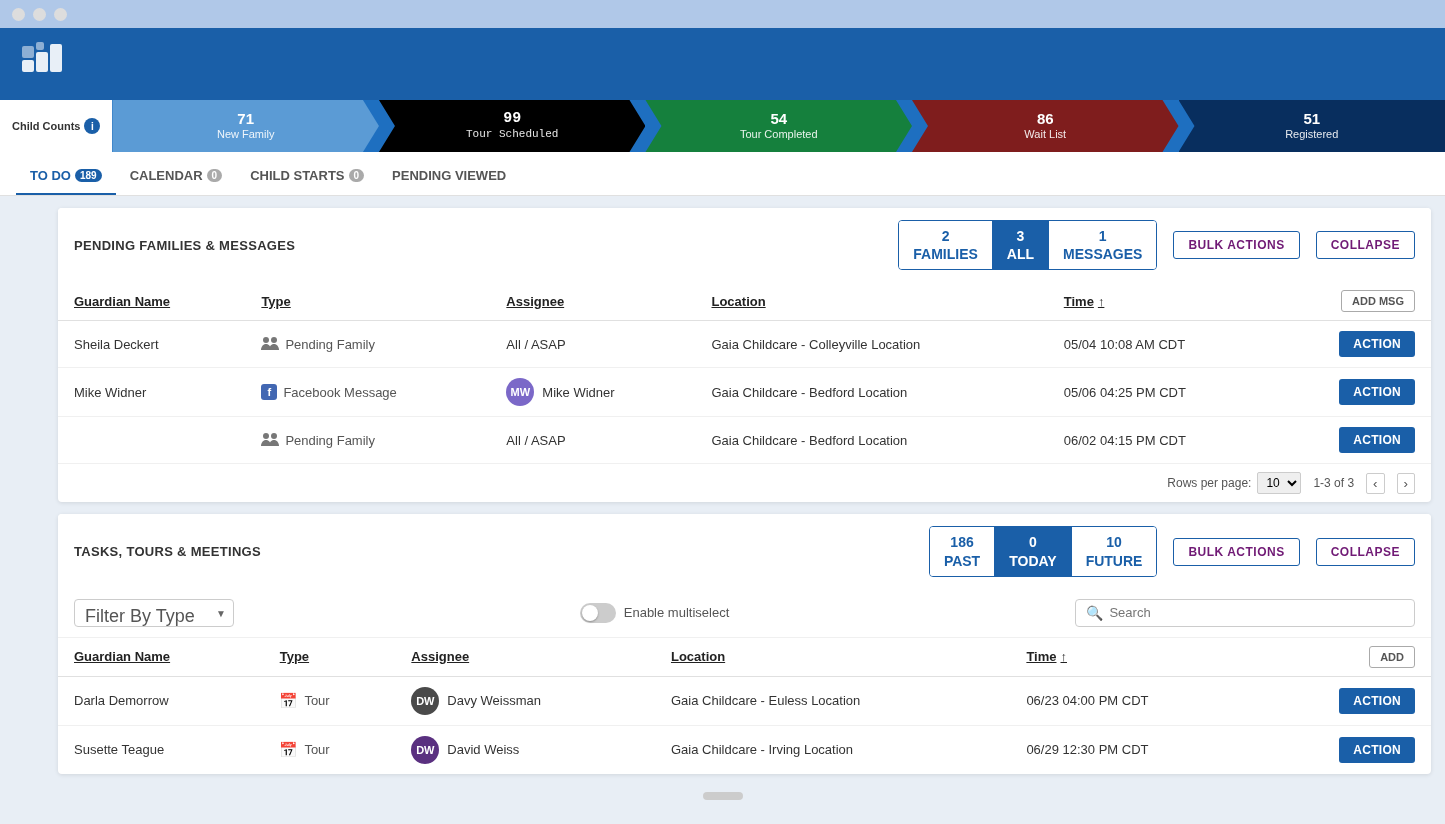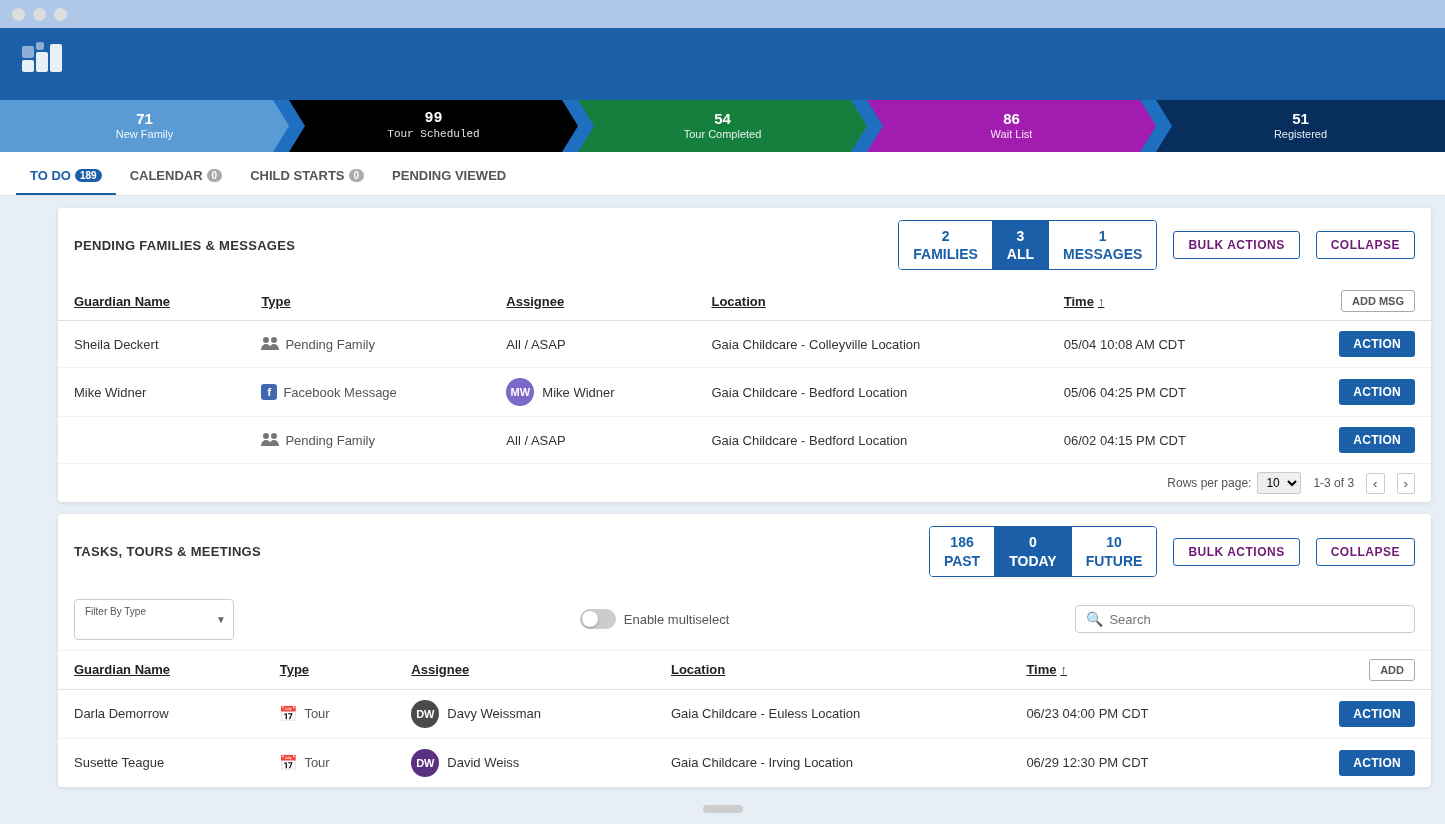--- a/index.html
+++ b/index.html
@@ -100,21 +100,21 @@
     }
     .pipeline-stage-label {
       font-size: 11px;
       color: rgba(255,255,255,0.9);
       line-height: 1.2;
     }
     .stage-light { background: #5b9bd5; }
     .stage-medium { background: #3a82c4; }
     .stage-dark { background: #000000; font-family: Liberation Mono, monospace; }
     .stage-darkest { background: #15803d; text-align: right; }
-    .stage-navy { background: #a21caf; }
+    .stage-navy { background: #7f1d1d; }
     .stage-deepnavy { background: #082e5e; }
 
     
     .tabs-bar {
       background: white;
       padding: 0 16px;
       display: flex;
       align-items: flex-end;
       border-bottom: 1px solid #e0e0e0;
       height: 44px;
@@ -334,24 +334,24 @@
 
     
     .filter-row {
       display: flex;
       align-items: center;
       padding: 10px 16px;
       gap: 16px;
       border-bottom: 1px solid #f0f0f0;
     }
     .filter-select {
-      padding: 6px 28px 22px 10px;
+      padding: 6px 28px 0 10px;
       border: 1px solid #ccc;
       border-radius: 4px;
-      font-size: 10px;
+      font-size: 18px;
       color: #555;
       background: white;
       appearance: none;
       min-width: 160px;
       cursor: pointer;
       position: relative;
     }
     .select-wrapper {
       position: relative;
       display: inline-block;
@@ -451,20 +451,24 @@
         <rect x="16" y="14" width="12" height="20" rx="2" fill="white" opacity="0.9"></rect>
         <rect x="30" y="6" width="12" height="28" rx="2" fill="white" opacity="0.9"></rect>
         <rect x="2" y="8" width="12" height="12" rx="2" fill="white" opacity="0.5"></rect>
         <rect x="16" y="4" width="8" height="8" rx="2" fill="white" opacity="0.5"></rect>
       </svg>
     </span>
   </div>
 </div>
 
 <div class="pipeline-bar">
+  <div class="pipeline-label">
+    <span>Child Counts</span>
+    <span class="info-badge">i</span>
+  </div>
   <div class="pipeline-stages">
     <div class="pipeline-stage stage-light" style="clip-path: polygon(0 0, calc(100% - 16px) 0, 100% 50%, calc(100% - 16px) 100%, 0 100%);">
       <span class="pipeline-stage-num">71</span>
       <span class="pipeline-stage-label">New Family</span>
     </div>
     <div class="pipeline-stage stage-dark">
       <span class="pipeline-stage-num">99</span>
       <span class="pipeline-stage-label">Tour Scheduled</span>
     </div>
     <div class="pipeline-stage stage-darkest">

